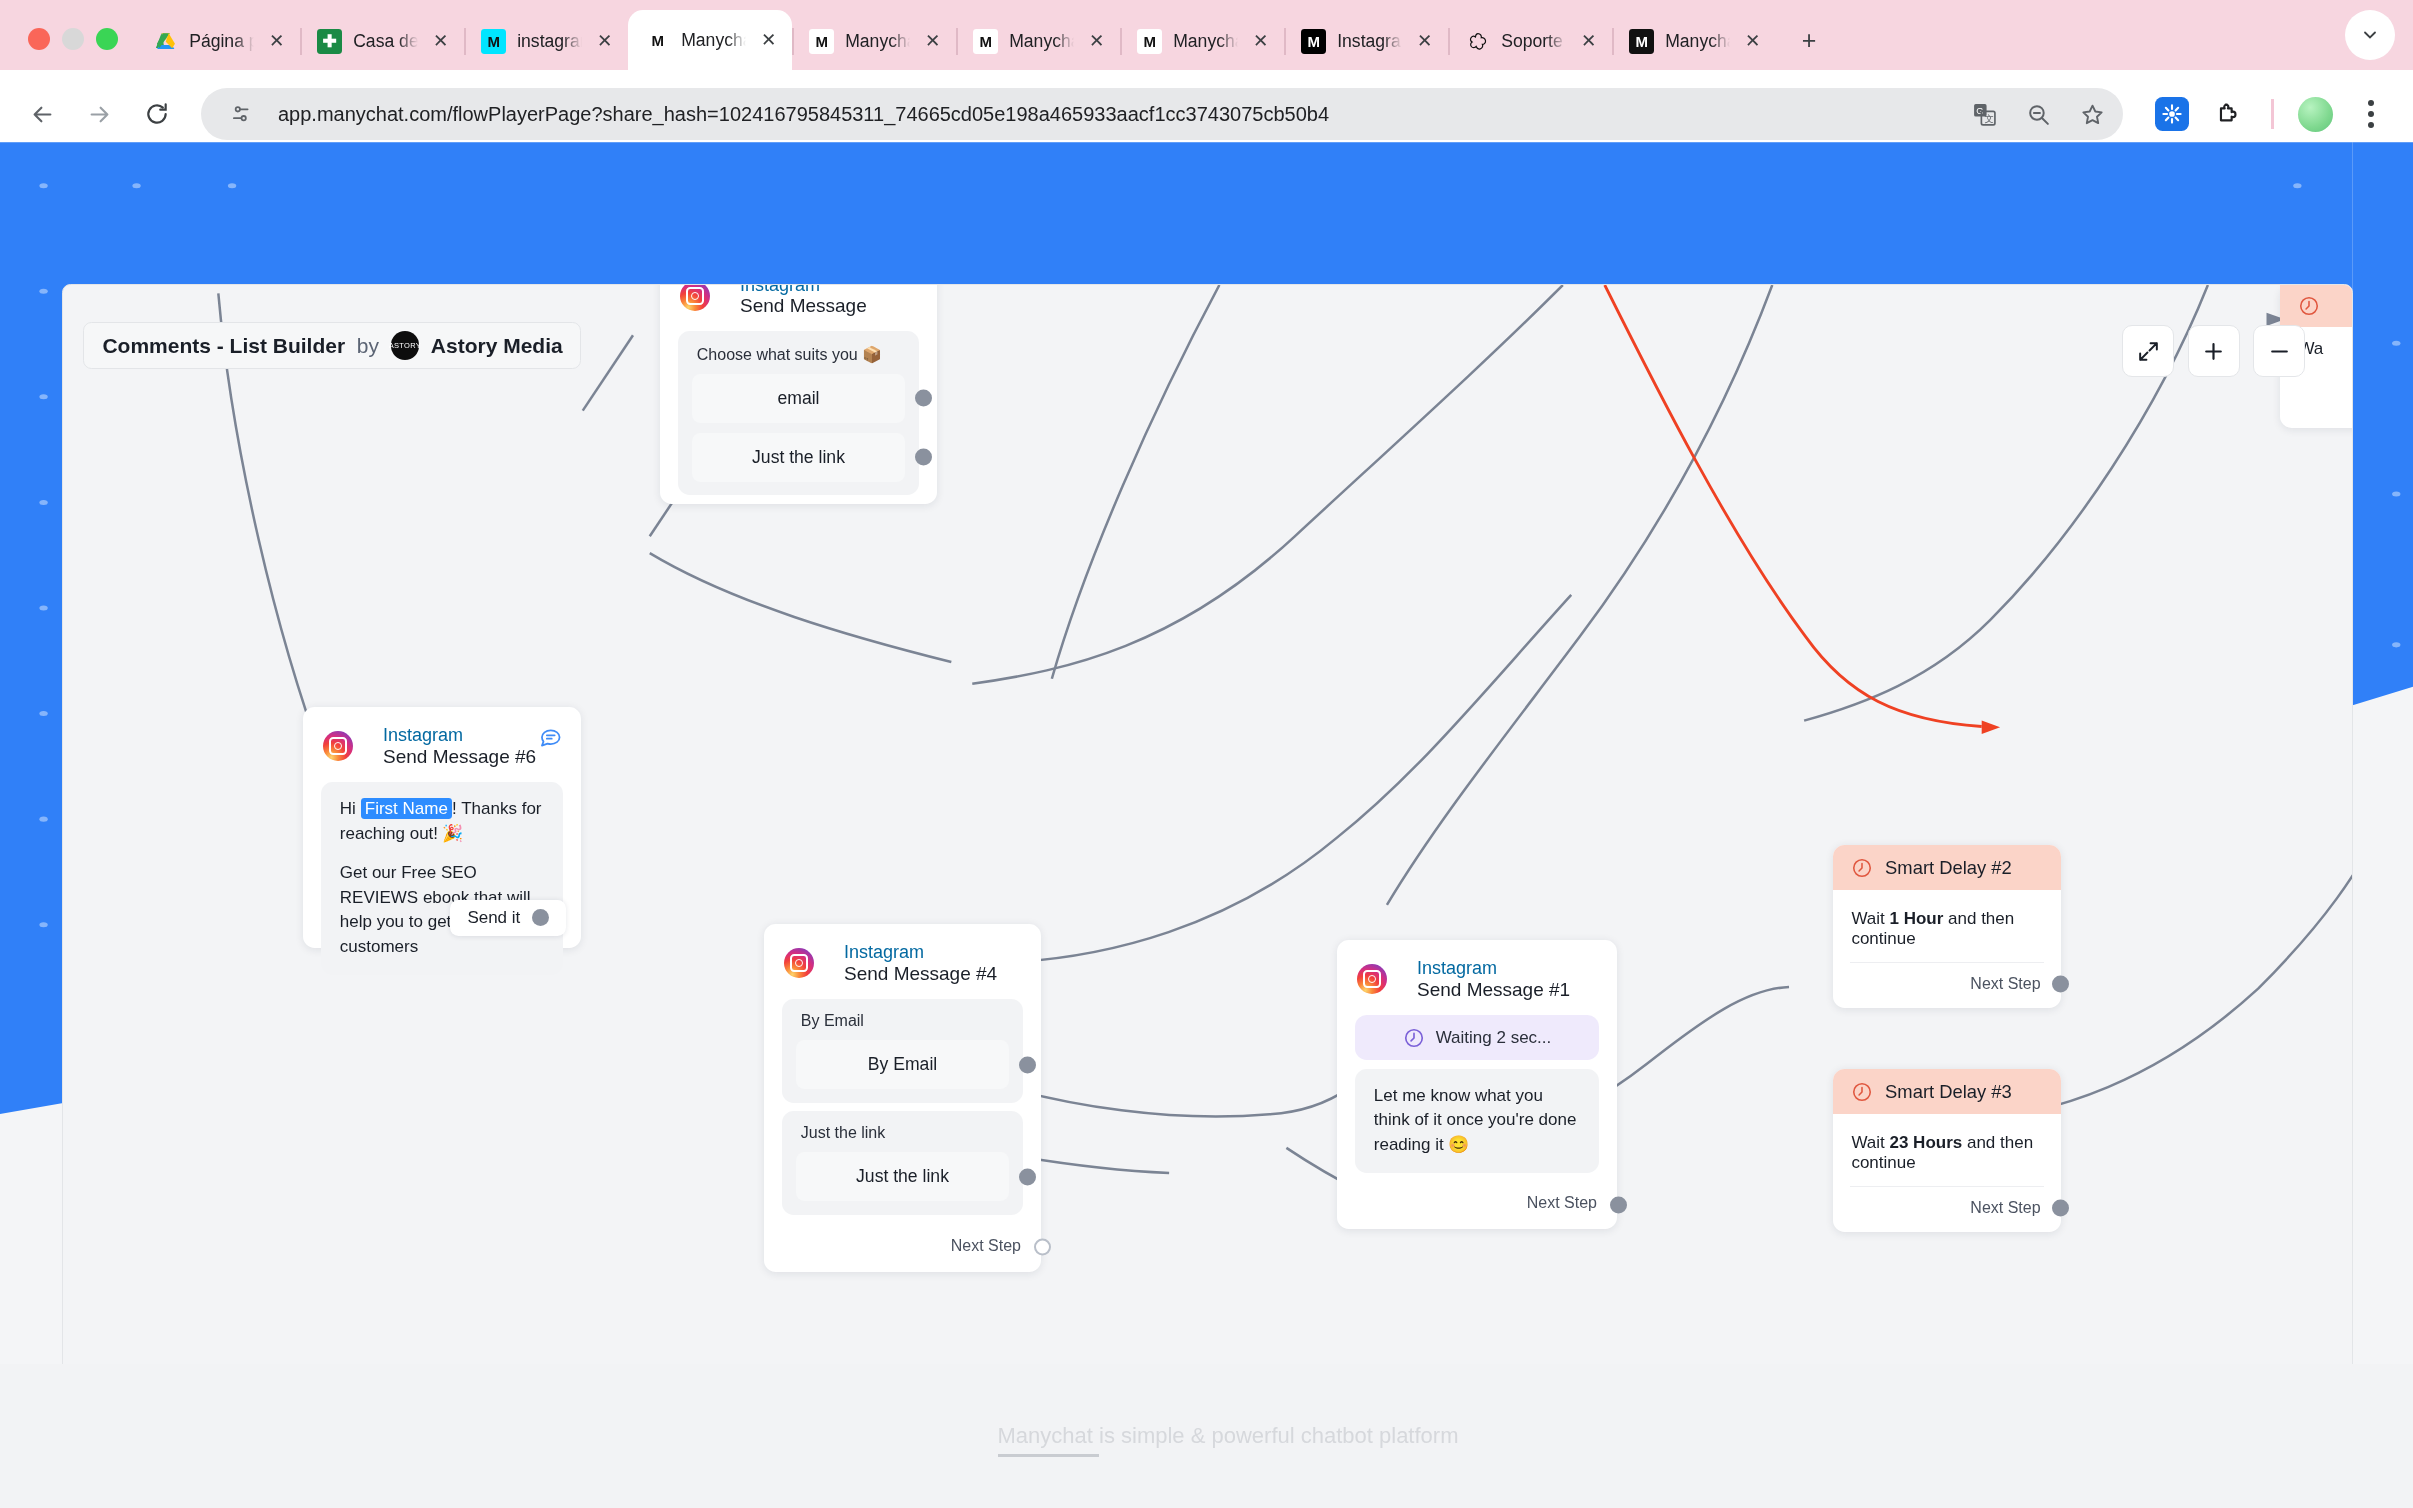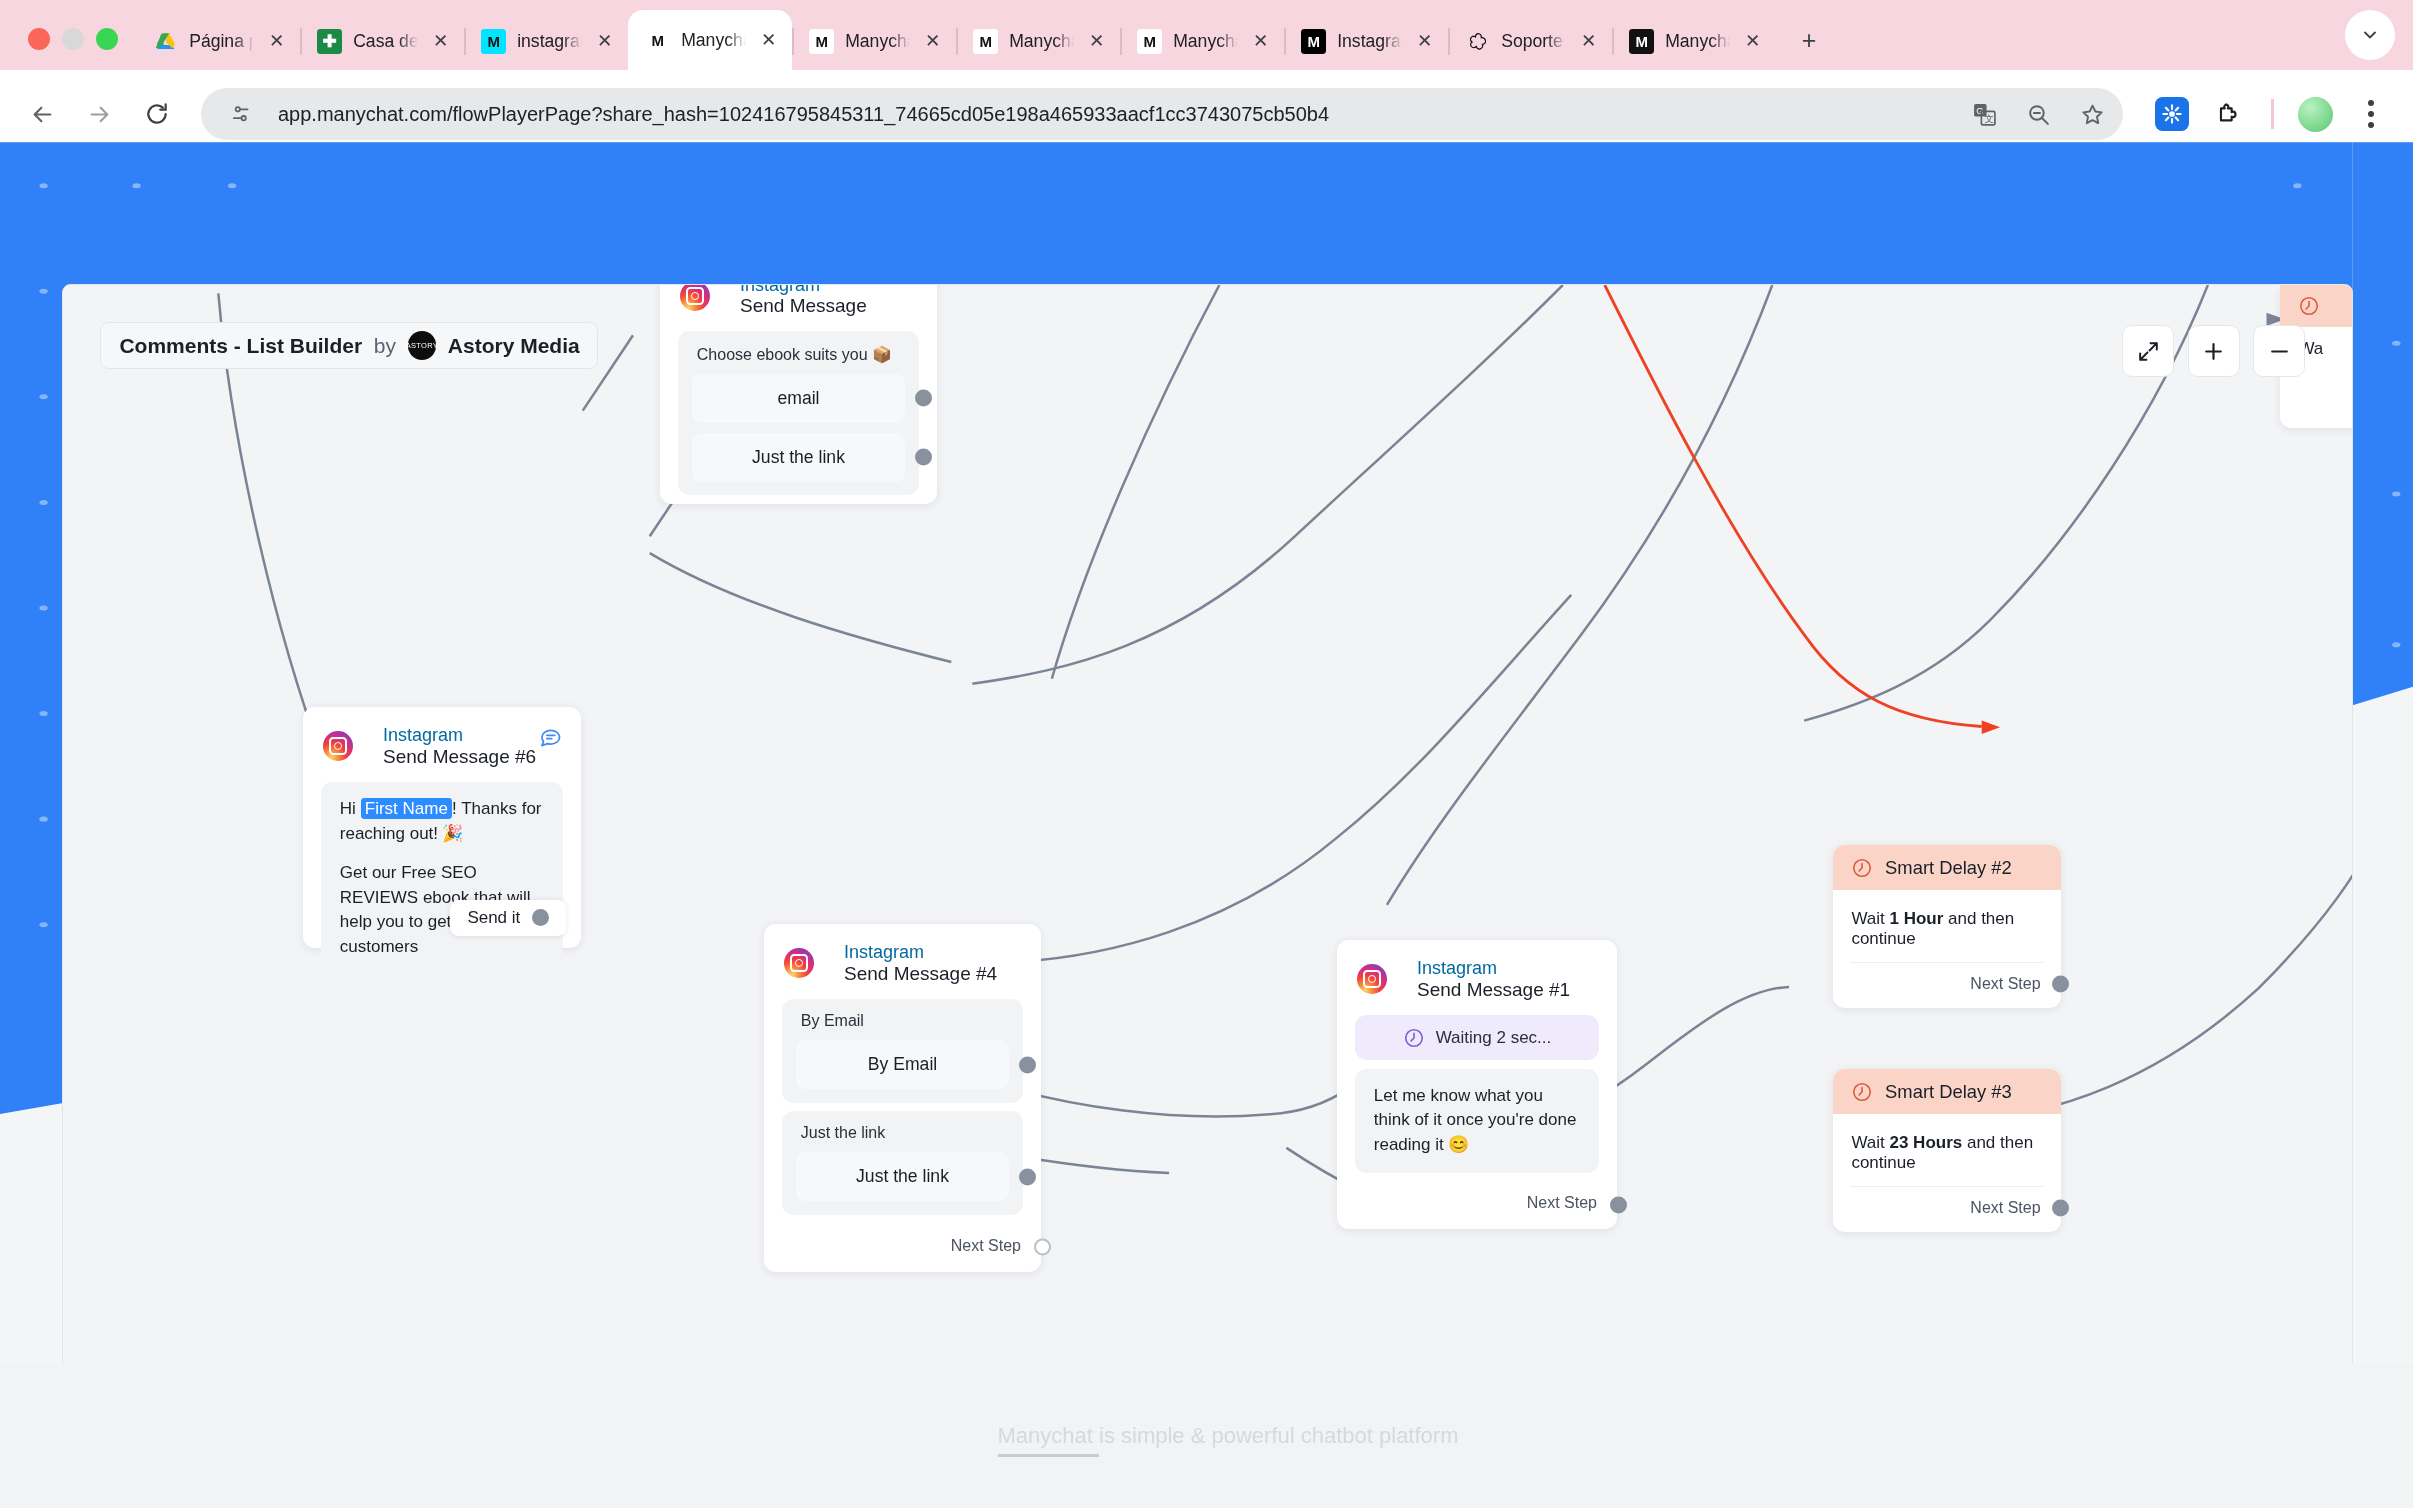--- a/index.html
+++ b/index.html
@@ -125,21 +125,21 @@
     position: absolute; left: 62px; top: 142px;
     width: 2291px; height: 1213px;
     background: #f3f4f6;
     border: 0.8px solid #e3e5e8;
     border-radius: 8.4px;
     overflow: hidden;
   }
   .flow-svg { position: absolute; left: 0; top: 0; }
 
   .flow-title {
-    position: absolute; left: 37px; top: 37px;
+    position: absolute; left: 20px; top: 37px;
     height: 47px; padding: 0 17px 0 18.4px;
     background: #f6f7f8; border: 0.8px solid #e3e5e8; border-radius: 8.4px;
     display: flex; align-items: center; gap: 11.7px;
     font-size: 21px; color: #1a1f28; white-space: nowrap;
   }
   .flow-title .strong { font-weight: bold; }
   .flow-title .by { color: #5b6474; font-weight: normal; }
   .astory-logo {
     width: 28.5px; height: 28.5px; border-radius: 50%; background: #0d0d0d;
     color: #fff; font-size: 7.5px; font-weight: normal; letter-spacing: 0.3px;
@@ -504,21 +504,21 @@
 
       <div class="node" style="left:597px; top:-28.5px; width:277px;">
         <div class="node-head">
           <span class="ig-badge"></span>
           <span class="node-head-txt">
             <span class="node-chan">Instagram</span>
             <span class="node-name">Send Message</span>
           </span>
         </div>
         <div class="opt-group">
-          <div class="opt-label">Choose ebook suits you 📦</div>
+          <div class="opt-label">Choose what suits you 📦</div>
           <div class="opt-btn" style="margin-bottom:10px;">
             <span>email</span>
             <span class="port"></span>
           </div>
           <div class="opt-btn">
             <span>Just the link</span>
             <span class="port"></span>
           </div>
         </div>
       </div>

